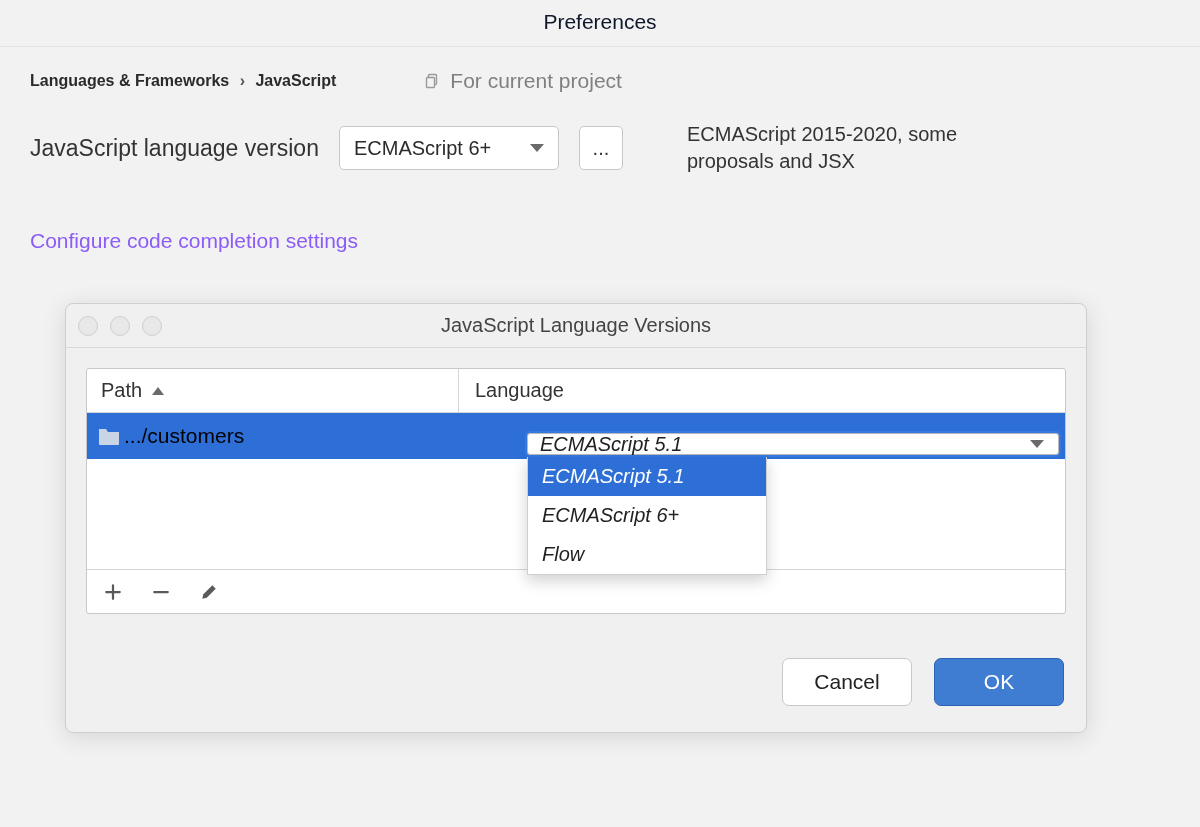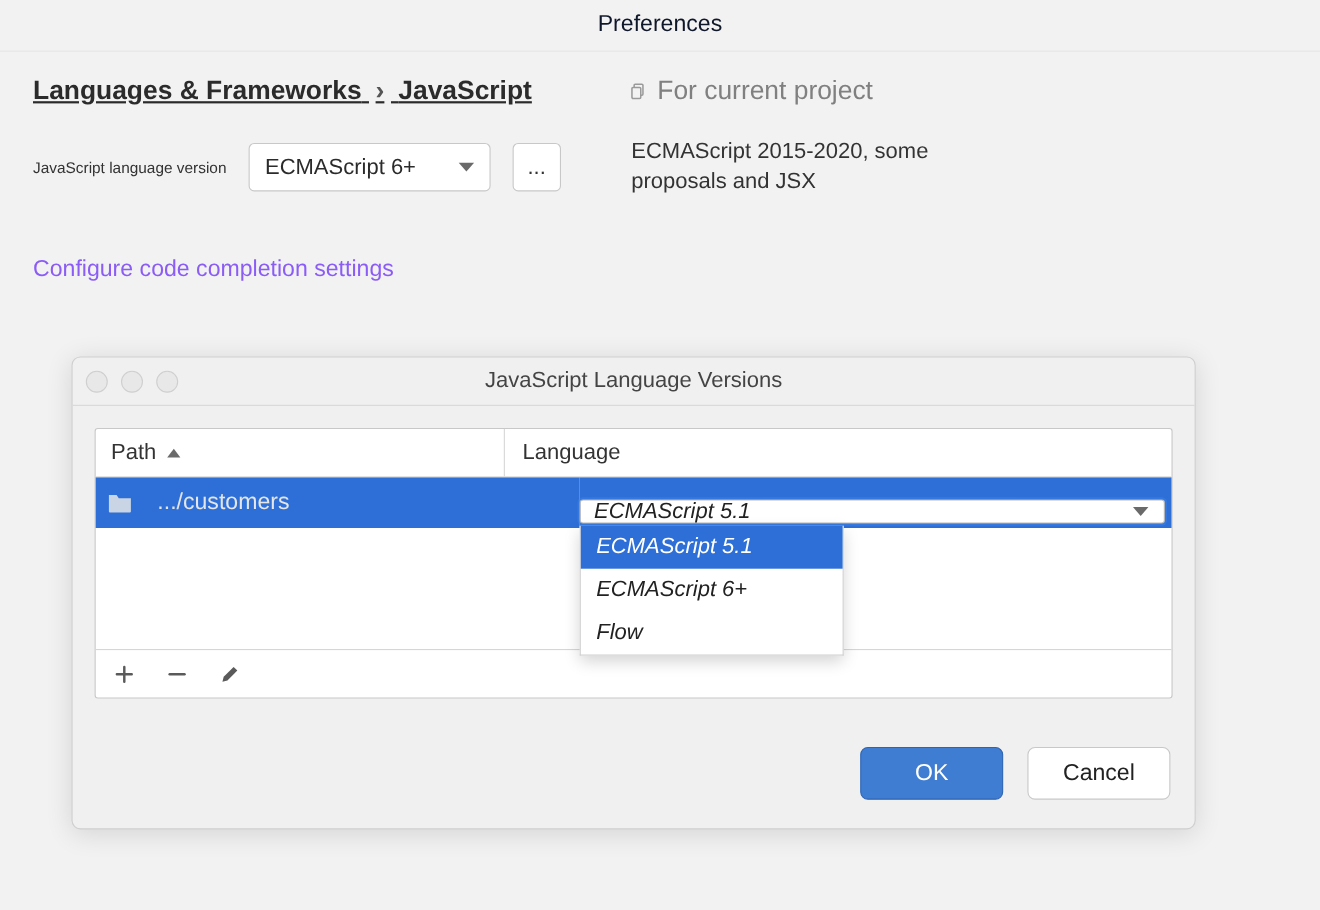--- a/index.html
+++ b/index.html
@@ -19,42 +19,42 @@
     font-size: 21px;
     border-bottom: 1px solid #e5e5e5;
   }
   .content { padding: 22px 30px; }
   .breadcrumb-row {
     display: flex;
     align-items: center;
     gap: 16px;
     margin-bottom: 28px;
   }
-  .breadcrumb { font-weight: 700; font-size: 24px; text-decoration: underline; }
+  .breadcrumb { font-weight: 700; font-size: 16px; }
   .bc-sep { color: #555; font-weight: 700; margin: 0 6px; }
   .for-project {
     color: #808080;
-    font-size: 24px;
+    font-size: 21px;
     margin-left: 72px;
     display: flex;
     align-items: center;
     gap: 8px;
   }
   .copy-icon {
     width: 18px; height: 18px;
     display: inline-flex;
     align-items: center;
     justify-content: center;
   }
   .row-version {
     display: flex;
     align-items: center;
     gap: 20px;
   }
-  .label-version { font-size: 14px; color: #333; }
+  .label-version { font-size: 23px; color: #333; }
   .select-box {
     display: flex;
     align-items: center;
     justify-content: space-between;
     background: #fff;
     border: 1px solid #c8c8c8;
     border-radius: 5px;
     padding: 8px 14px;
     width: 220px;
     height: 44px;
@@ -88,21 +88,21 @@
     color: #8b5cf6;
     font-size: 21px;
     margin-top: 54px;
     display: inline-block;
     cursor: pointer;
   }
 
   .dialog {
     position: absolute;
     left: 65px;
-    top: 324px;
+    top: 303px;
     width: 1022px;
     background: #f0f0f0;
     border: 1px solid #cfcfcf;
     border-radius: 8px;
     box-shadow: 0 4px 24px rgba(0,0,0,0.12);
   }
   .dlg-titlebar {
     height: 44px;
     display: flex;
     align-items: center;
@@ -151,24 +151,24 @@
     border-bottom: 8px solid #6a6a6a;
   }
   .trow {
     display: flex;
     height: 46px;
     align-items: stretch;
   }
   .td-path {
     width: 440px;
     background: #2d6fd7;
-    color: #e5e5e5;
-    display: flex;
-    align-items: center;
-    gap: 22px;
+    color: #000000;
+    display: flex;
+    align-items: center;
+    gap: 3px;
     padding-left: 10px;
     font-size: 21px;
   }
   .folder-icon {
     width: 24px; height: 20px;
   }
   .td-lang {
     flex: 1;
     background: #2d6fd7;
     display: flex;
@@ -345,20 +345,20 @@
         <span class="tb-icon">
           <svg viewBox="0 0 16 16" width="18" height="18">
               <path d="M2 14l1-4 8-8 3 3-8 8-4 1z" fill="#5a5a5a"></path>
             </svg>
         </span>
       </div>
     </div>
   </div>
 
   <div class="dlg-buttons">
+    <div class="btn">
+      <span>Cancel</span>
+    </div>
     <div class="btn primary">
       <span>OK</span>
     </div>
-    <div class="btn">
-      <span>Cancel</span>
-    </div>
   </div>
 </div>
 
 </body></html>

